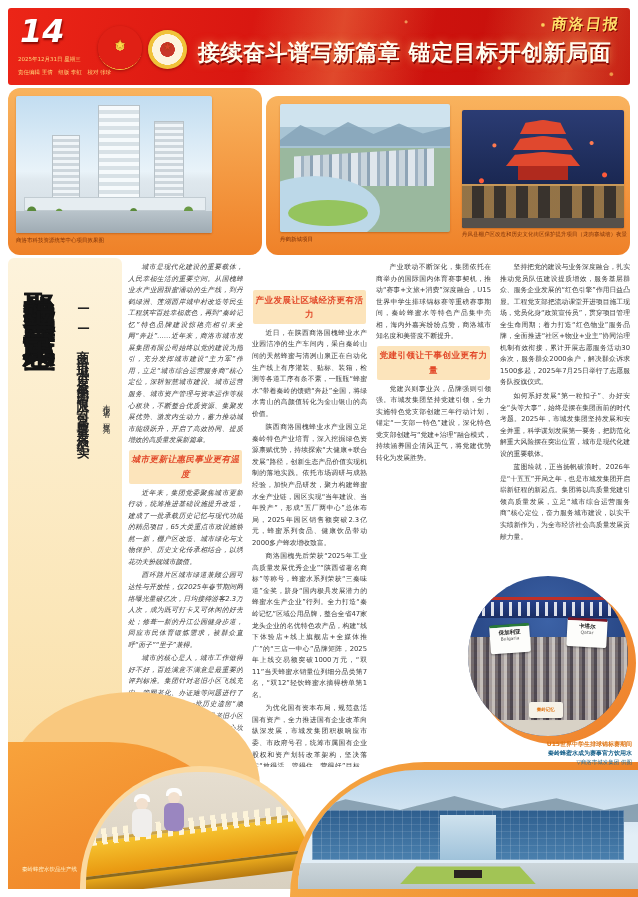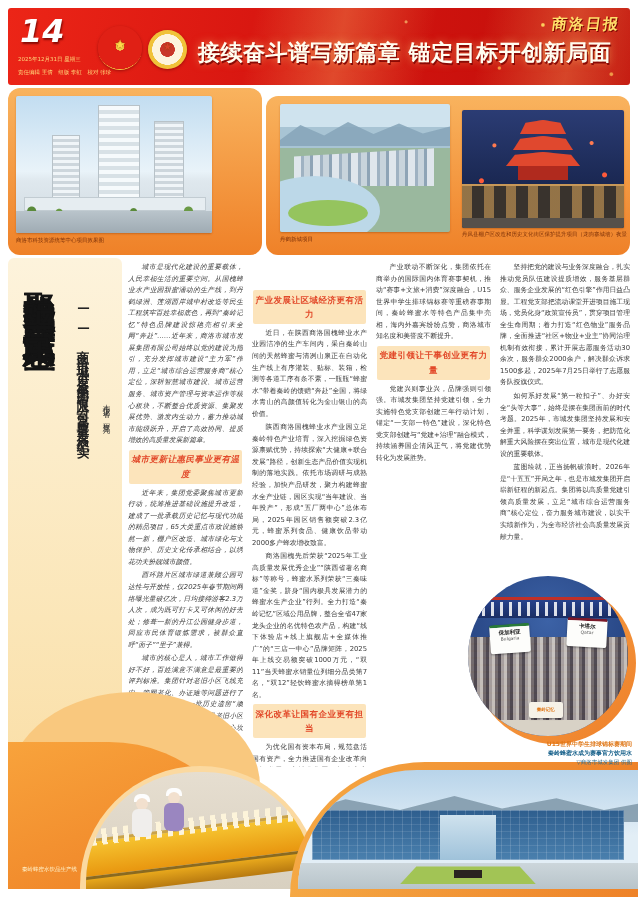--- a/index.html
+++ b/index.html
@@ -245,21 +245,20 @@
     <p>近年来，集团党委聚焦城市更新行动，统筹推进基础设施提升改造，建成了一批承载历史记忆与现代功能的精品项目，65大类重点市政设施焕然一新，棚户区改造、城市绿化与文物保护、历史文化传承相结合，以绣花功夫扮靓城市颜值。</p>
     <p>西环路片区城市绿道兼顾公园可达性与开放性，仅2025年春节期间网络曝光量破亿次，日均接待游客2.3万人次，成为既可打卡又可休闲的好去处；修葺一新的丹江公园健身步道，回应市民体育锻炼需求，被群众直呼“面子”“里子”兼得。</p>
     <p>城市的核心是人，城市工作做得好不好，百姓满意不满意是最重要的评判标准。集团针对老旧小区飞线充电、管网老化、办证难等问题进行了一系列攻坚改造，一批历史遗留“顽疾”得到化解，累计改造提升老旧小区1973户，惠民答卷写在了群众心坎上。</p>
   </div>
 
   <div class="col c2">
     <span class="bh">产业发展让区域经济更有活力</span>
     <p>近日，在陕西商洛国槐蜂业水产业园洁净的生产车间内，采自秦岭山间的天然蜂蜜与清冽山泉正在自动化生产线上有序灌装、贴标、装箱，检测等各道工序有条不紊，一瓶瓶“蜂蜜水”带着秦岭的馈赠“奔赴”全国，将绿水青山的高颜值转化为金山银山的高价值。</p>
     <p>陕西商洛国槐蜂业水产业园立足秦岭特色产业培育，深入挖掘绿色资源禀赋优势，持续探索“大健康+联合发展”路径，创新生态产品价值实现机制的落地实践。依托市场调研与成熟经验，加快产品研发，聚力构建蜂蜜水全产业链，园区实现“当年建设、当年投产”，形成“五厂两中心”总体布局，2025年园区销售额突破2.3亿元，蜂蜜系列食品、健康饮品带动2000多户蜂农增收致富。</p>
     <p>商洛国槐先后荣获“2025年工业高质量发展优秀企业”“陕西省著名商标”等称号，蜂蜜水系列荣获“三秦味道”金奖，跻身“国内极具发展潜力的蜂蜜水生产企业”行列。全力打造“秦岭记忆”区域公用品牌，整合全省47家龙头企业的名优特色农产品，构建“线下体验店+线上旗舰店+全媒体推广”的“三店一中心”品牌矩阵，2025年上线交易额突破1000万元，“双11”当天蜂蜜水销量位列细分品类第7名，“双12”轻饮蜂蜜水摘得榜单第1名。</p>
-    <span class="bh">深化改革让国有企业更有担当</span>
     <p>为优化国有资本布局，规范盘活国有资产，全力推进国有企业改革向纵深发展，市城发集团积极响应市委、市政府号召，统筹市属国有企业股权和资产划转改革架构，坚决落实“放得活、管得住、营得好”目标，打破体制机制壁垒，明晰功能定位与主责主业，优化财务、资本、资产结构，充分发挥国有企业在城市建设与运营服务中的主力军作用。</p>
   </div>
 
   <div class="col c3">
     <p>产业联动不断深化，集团依托在商举办的国际国内体育赛事契机，推动“赛事+文旅+消费”深度融合，U15世界中学生排球锦标赛等重磅赛事期间，秦岭蜂蜜水等特色产品集中亮相，海内外嘉宾纷纷点赞，商洛城市知名度和美誉度不断提升。</p>
     <span class="bh">党建引领让干事创业更有力量</span>
     <p>党建兴则事业兴，品牌强则引领强。市城发集团坚持党建引领，全力实施特色党支部创建三年行动计划，锚定“一支部一特色”建设，深化特色党支部创建与“党建+治理”融合模式，持续涵养国企清风正气，将党建优势转化为发展胜势。</p>
   </div>
 
   <div class="col c4">

